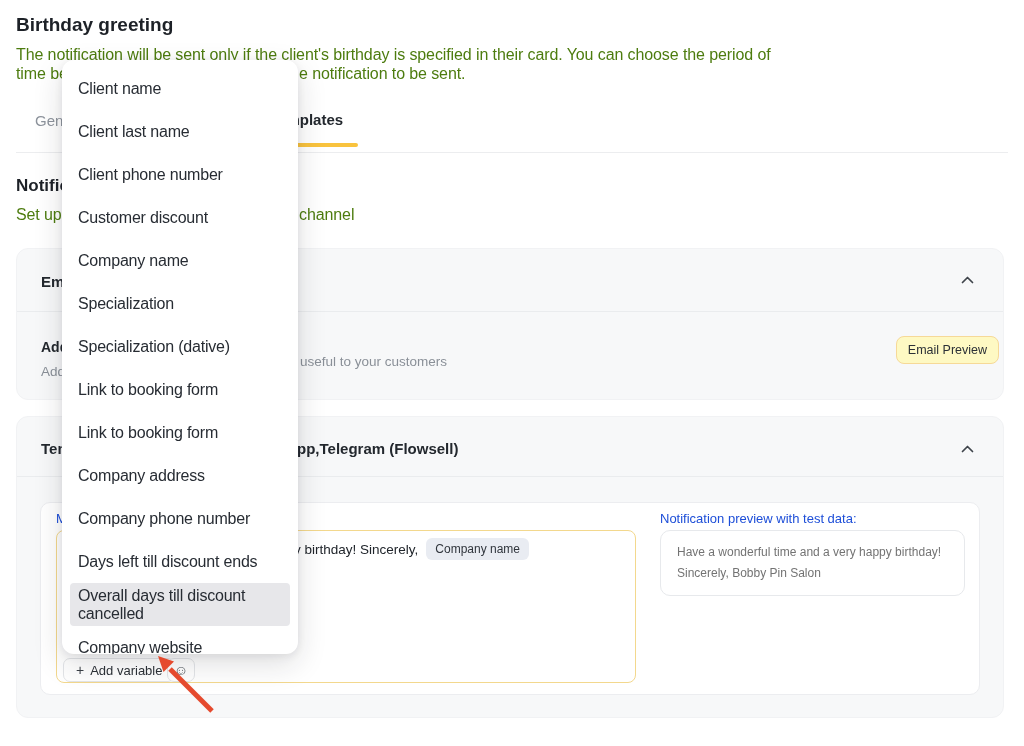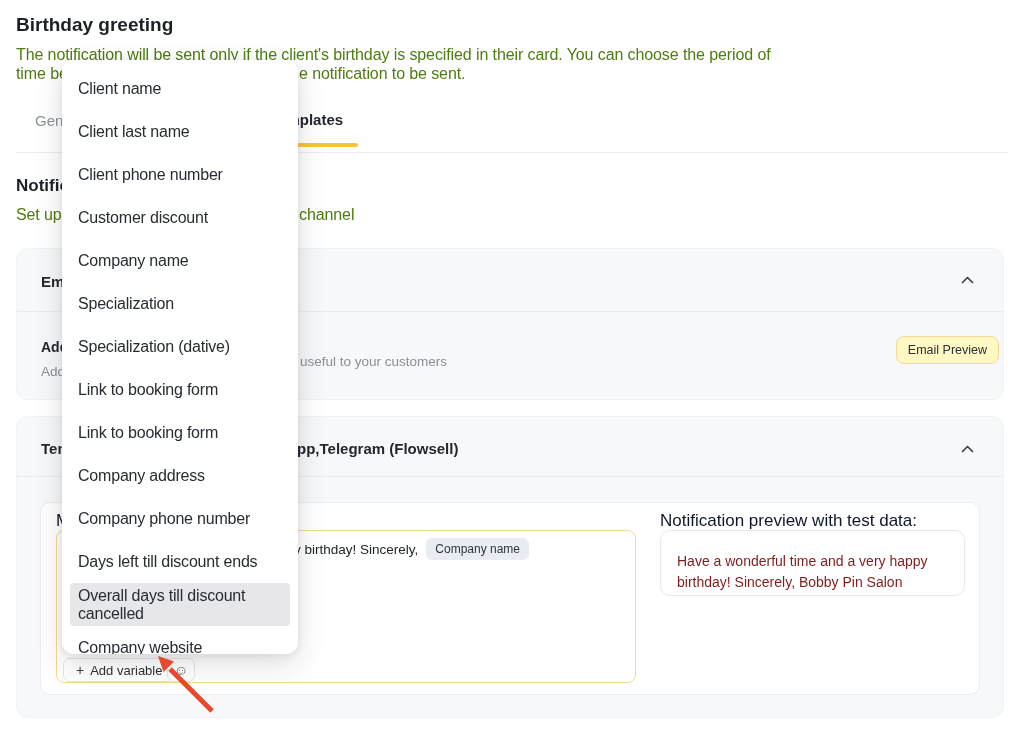--- a/index.html
+++ b/index.html
@@ -39,21 +39,21 @@
 
   .email-preview-btn {
     position:absolute; right:25px; top:336px;
     background:#fef9c3; border:1px solid #f6d998; border-radius:8px;
     padding:6px 11px; font-size:12.5px; font-weight:500; color:#2b3036; cursor:pointer;
   }
 
   
   .inner-panel { position:absolute; left:40px; top:502px; width:940px; height:193px;
                  background:#ffffff; border:1px solid #ecedf0; border-radius:10px; }
-  .small-label { font-size:17px; color:#0f172a; }
+  .small-label { font-size:13px; color:#1d4ed8; }
 
   .editor-box { position:absolute; left:56px; top:530px; width:580px; height:153px;
                 background:#ffffff; border:1px solid #f3d88d; border-radius:8px; }
   .editor-row { left:294px; top:538px; display:flex; align-items:center; gap:8px; }
   .editor-text { font-size:13.5px; color:#20252b; }
   .var-chip { background:#e9ecf2; color:#30353c; font-size:12px; font-weight:500;
               border-radius:6px; padding:4px 9px; line-height:14px; }
 
   .add-var-btn { position:absolute; left:63px; top:658px; height:24px;
                  display:flex; align-items:center; gap:6px;
@@ -61,21 +61,21 @@
                  padding:0 12px; font-size:13px; color:#2c3137; cursor:pointer; }
   .plus-glyph { font-size:14px; color:#3a3f46; }
   .emoji-btn { position:absolute; left:167px; top:658px; width:28px; height:24px;
                display:flex; align-items:center; justify-content:center;
                background:#ffffff; border:1px solid #e3e5e8; border-radius:7px;
                font-size:14px; color:#4a5058; cursor:pointer; }
 
   .preview-box { position:absolute; left:660px; top:530px; width:305px; height:66px;
                  background:#ffffff; border:1px solid #e7e9ec; border-radius:10px;
                  padding:11px 16px; }
-  .preview-text { font-size:14px; line-height:21px; color:#7f1d1d; white-space:normal;margin-top:9px; }
+  .preview-text { font-size:12px; line-height:21px; color:#737373; white-space:normal; }
 
   
   .dropdown { position:absolute; left:62px; top:60px; width:236px; height:594px;
               background:#ffffff; border-radius:12px; overflow:hidden; z-index:50;
               box-shadow:0 10px 30px rgba(25,28,36,0.14), 0 2px 8px rgba(25,28,36,0.08);
               padding-top:7px; }
   .dd-item { height:43px; display:flex; align-items:center; padding-left:16px;
              font-size:16px; letter-spacing:-0.2px; color:#272c33; cursor:pointer; }
   .dd-hl { margin:0 8px; padding-left:8px; background:#e7e7ea; border-radius:4px; }
 

